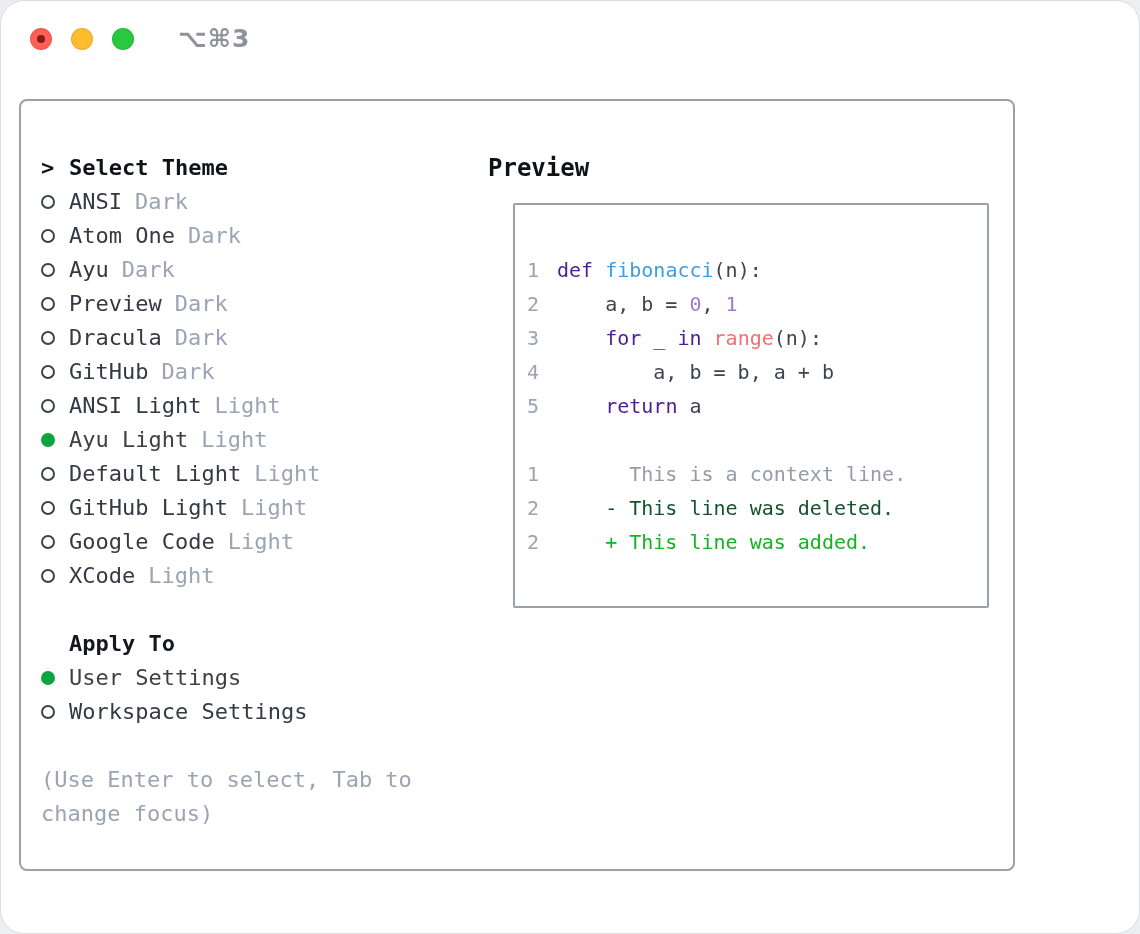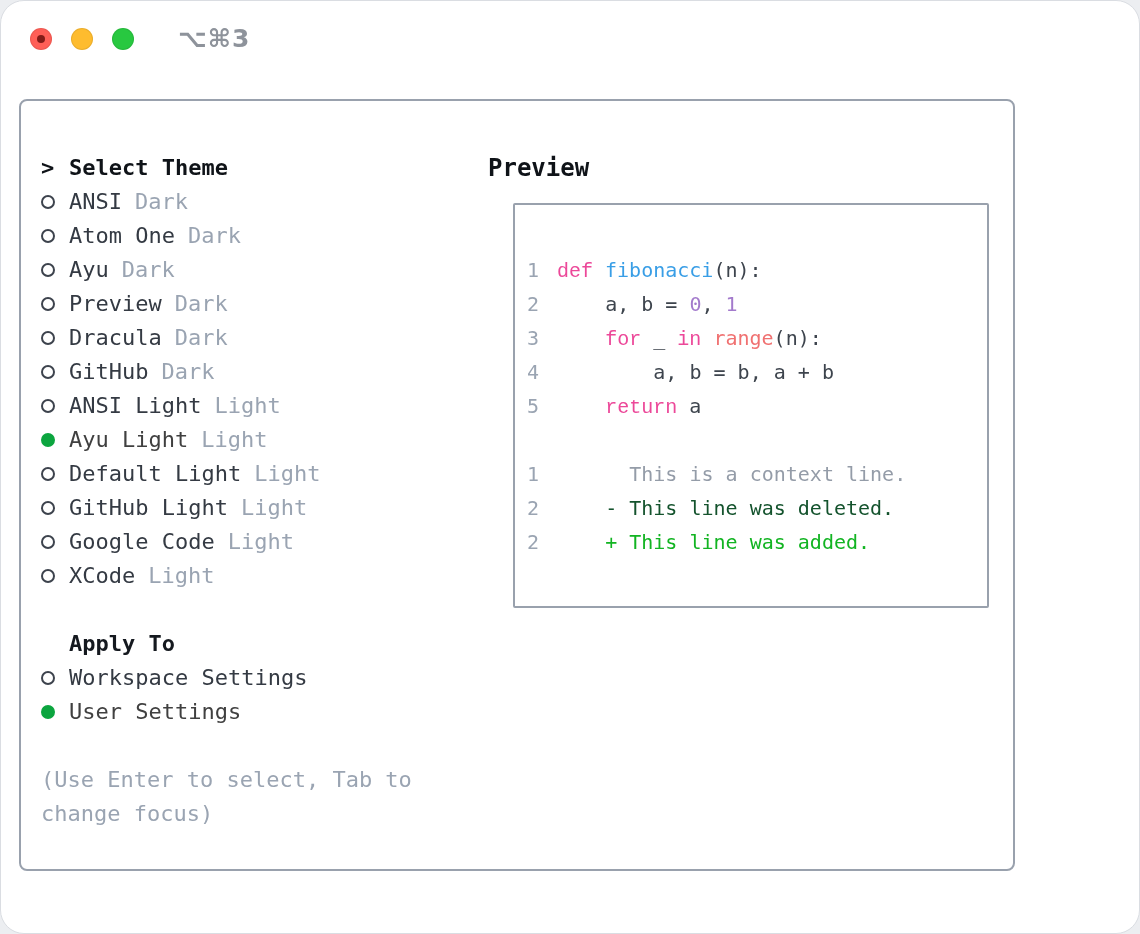--- a/index.html
+++ b/index.html
@@ -55,21 +55,21 @@
     font-weight:bold;font-size:24px;color:#0f1318;
   }
   .preview-box{
     position:absolute;left:492px;top:102px;width:476px;height:405px;
     border:2px solid #99a1ad;border-radius:2px;background:#ffffff;
     padding:48px 0 0 12px;overflow:hidden;
   }
   .cl{display:flex;height:34px;line-height:34px;font-size:20px;white-space:pre;}
   .ln{width:12px;margin-right:18px;flex:none;color:#9aa4b2;}
   .ct{white-space:pre;}
-  .tk-kw{color:#ec4899;font-family:Liberation Mono, monospace;}
+  .tk-kw{color:#4c1d95;}
   .tk-fn{color:#399ee6;}
   .tk-num{color:#a37acc;}
   .tk-call{color:#f07171;}
   .tk-pl{color:#3d444d;}
   .tk-ctx{color:#949ca8;}
   .tk-del{color:#14532d;}
   .tk-add{color:#12b422;}
 </style>
 </head>
 <body>
@@ -107,22 +107,22 @@
           <div class="row"><span class="slot"><span class="radio"></span></span><span class="t-name">Google Code</span><span class="t-variant">Light</span></div>
           <div class="row"><span class="slot"><span class="radio"></span></span><span class="t-name">XCode</span><span class="t-variant">Light</span></div>
         </div>
 
       <div class="row apply-header">
         <span class="slot"></span>
         <span class="hdr2">Apply To</span>
       </div>
 
       <div id="apply-list">
+          <div class="row"><span class="slot"><span class="radio sel"></span></span><span class="t-name sel">User Settings</span></div>
           <div class="row"><span class="slot"><span class="radio"></span></span><span class="t-name">Workspace Settings</span></div>
-          <div class="row"><span class="slot"><span class="radio sel"></span></span><span class="t-name sel">User Settings</span></div>
         </div>
 
       <div class="help">(Use Enter to select, Tab to change focus)</div>
     </div>
 
     <div class="preview-label">Preview</div>
 
     <div class="preview-box">
       <div id="code">
           <div class="cl"><span class="ln">1</span><span class="ct"><span class="tk-kw">def </span><span class="tk-fn">fibonacci</span><span class="tk-pl">(n):</span></span></div>

